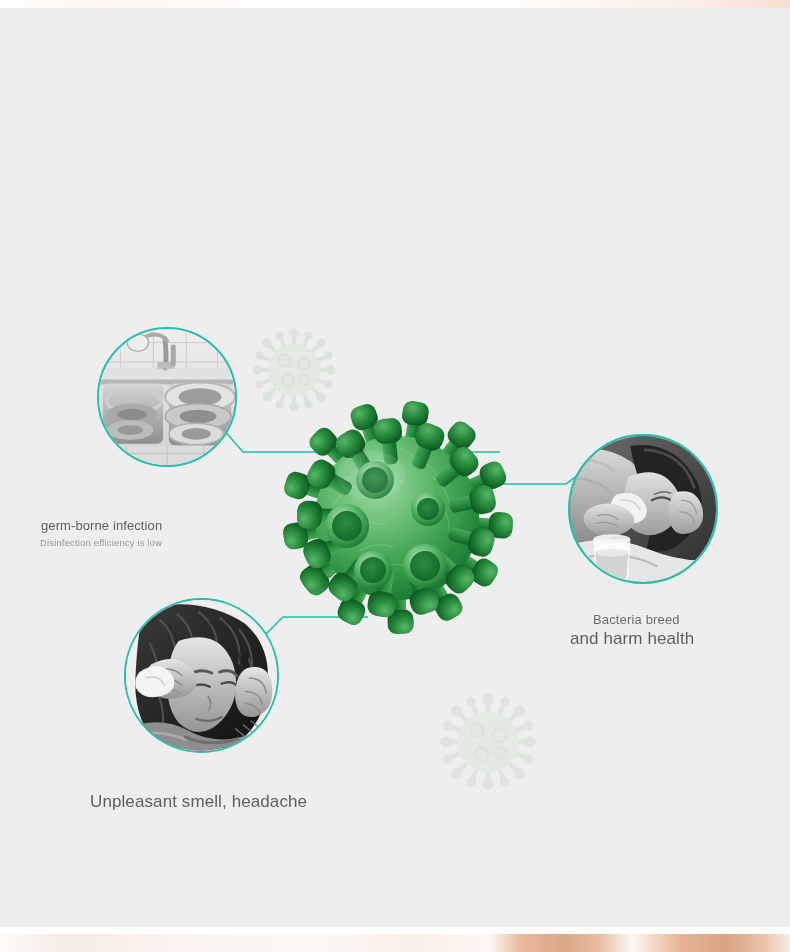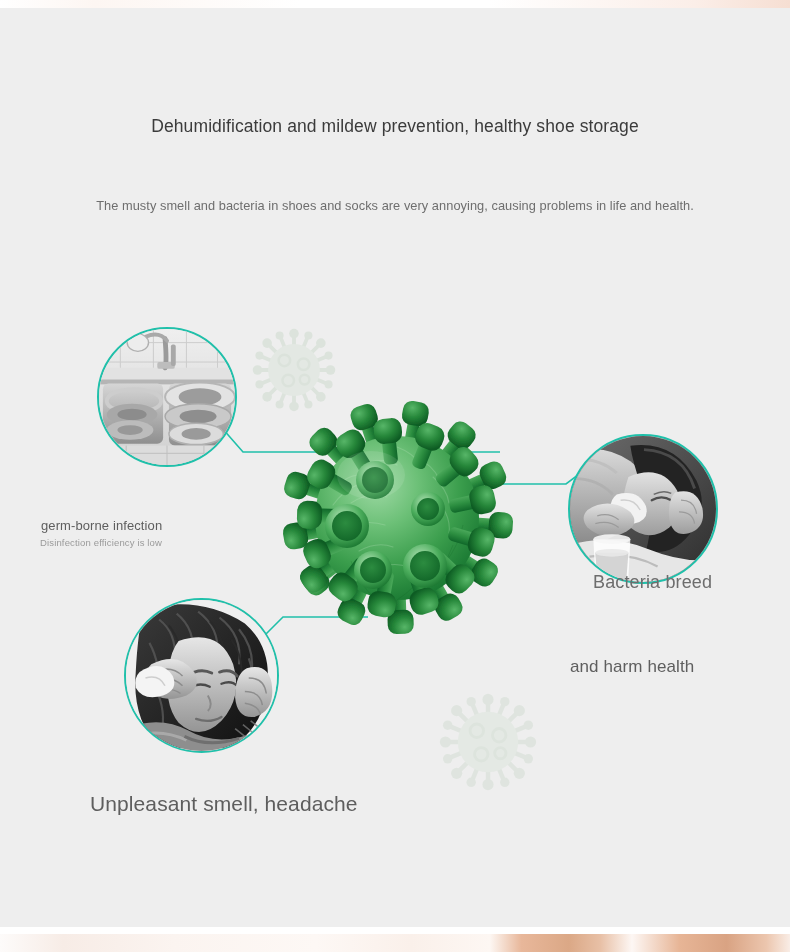--- a/index.html
+++ b/index.html
@@ -126,34 +126,32 @@
   .lbl-big {
     position: absolute;
     font-size: 13px;
     color: #5e5e5e;
     letter-spacing: .1px;
     z-index: 4;
     white-space: nowrap;
   }
   .cap-left-small  { left: 40px;  top: 497px; margin-top: 40px; }
   .cap-left-big    { left: 41px;  top: 518px; }
-  .cap-right-small { left: 593px; top: 572px; font-size: 18px; color: #6d6d6d; }
-  .cap-right-big   { left: 570px; top: 629px; font-size: 17px; margin-top: 28px; }
-  .cap-bottom-big  { left: 90px;  top: 792px; font-size: 21px; }
+  .cap-right-small { left: 593px; top: 612px; font-size: 13px; color: #6d6d6d; }
+  .cap-right-big   { left: 570px; top: 629px; font-size: 17px; }
+  .cap-bottom-big  { left: 90px;  top: 792px; font-size: 17px; }
 </style>
 </head>
 <body>
 
 <div id="page">
 
   <div class="edge-strip top"></div>
   <div class="canvas"></div>
 
-  <div class="title">Dehumidification and mildew prevention, healthy shoe storage</div>
-  <div class="subtitle">The musty smell and bacteria in shoes and socks are very annoying, causing problems in life and health.</div>
 
   <svg class="virus-faint a" viewBox="0 0 100 100">
     <g fill="#b9ceb9">
       <g stroke="#b9ceb9" stroke-width="4" stroke-linecap="round">
         <line x1="50" y1="50" x2="50" y2="14"></line>
           <line x1="50" y1="50" x2="50" y2="86"></line>
         <line x1="50" y1="50" x2="14" y2="50"></line>
           <line x1="50" y1="50" x2="86" y2="50"></line>
         <line x1="50" y1="50" x2="24" y2="24"></line>
           <line x1="50" y1="50" x2="76" y2="76"></line>

